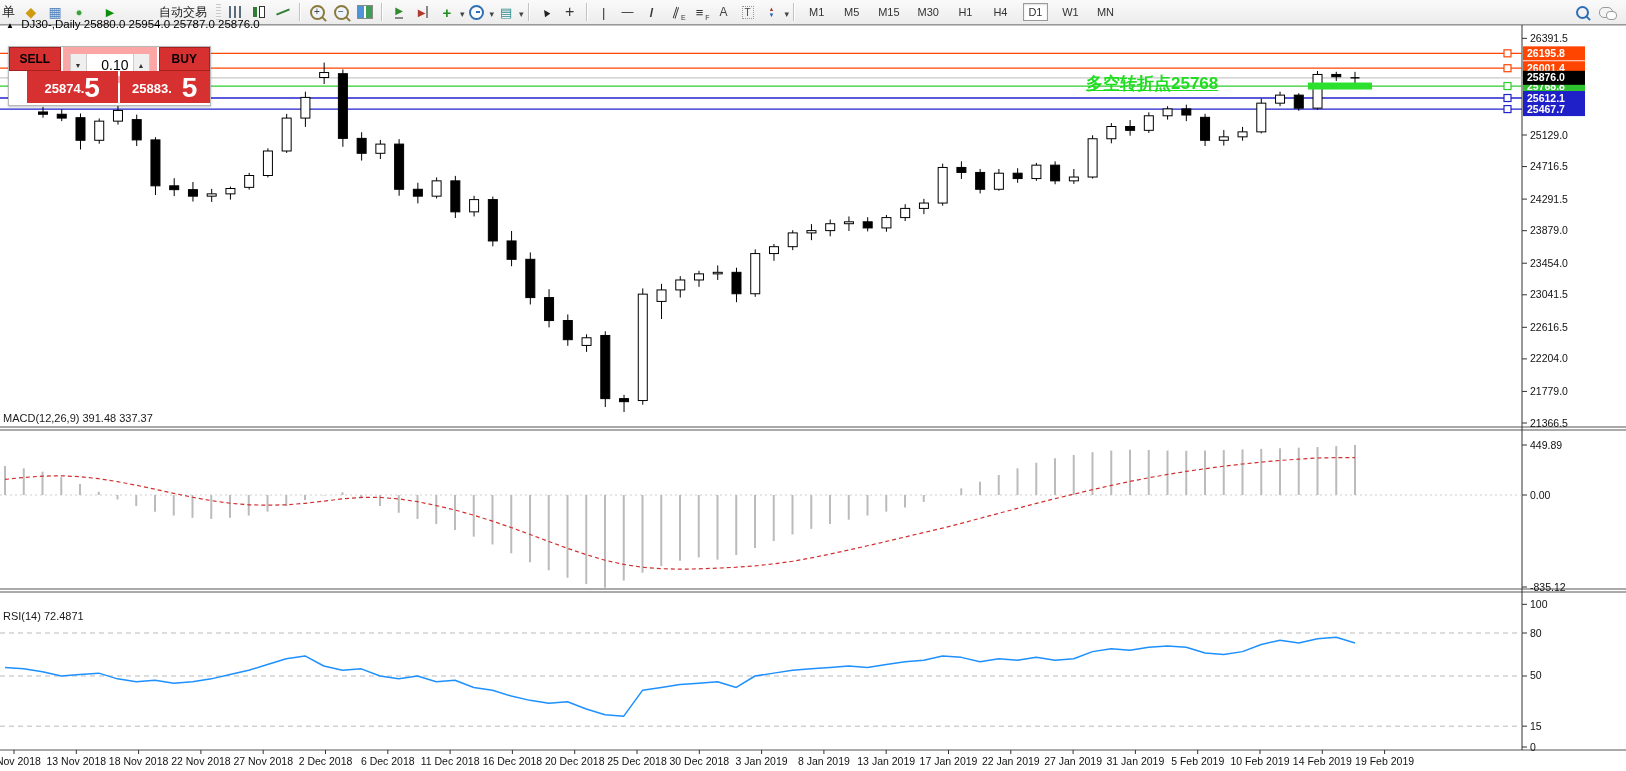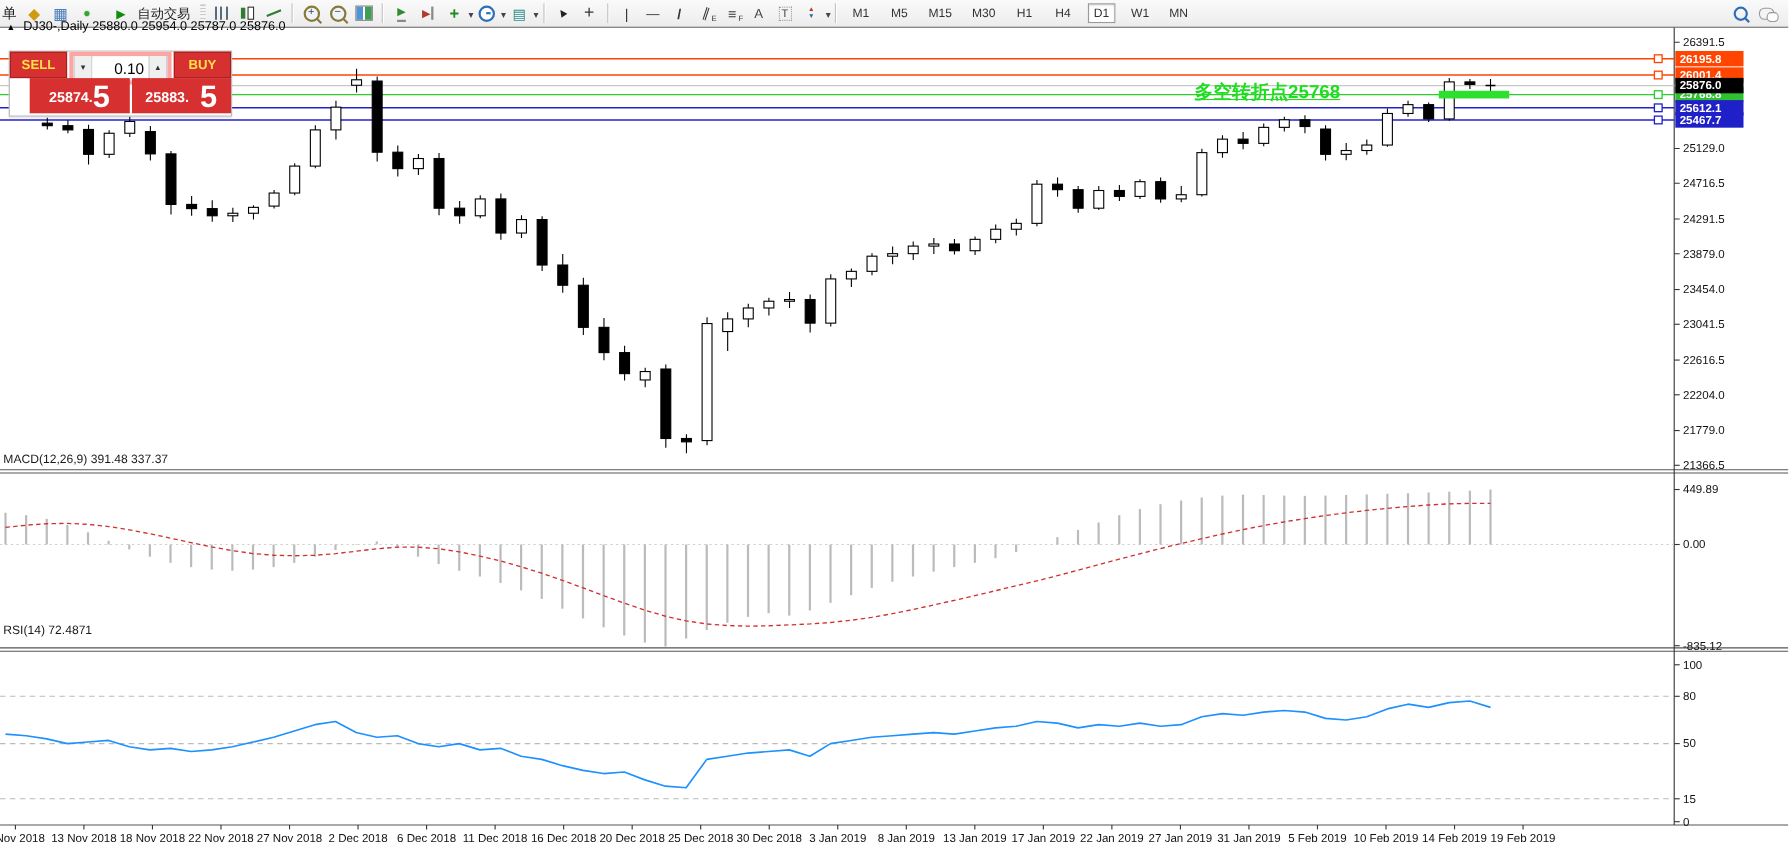--- a/index.html
+++ b/index.html
@@ -12,21 +12,21 @@
   .tb-txt{font-size:13px;color:#222;margin:0 4px 0 2px;}
   .ic{display:inline-flex;align-items:center;justify-content:center;width:24px;height:20px;
       font-size:13px;color:#555;position:relative;}
   .grip{width:5px;height:16px;margin:0 2px;
         background:repeating-linear-gradient(0deg,#c9c9c9 0 1px,#f5f5f5 1px 3px);}
   .vsep{width:0;height:18px;border-left:1px solid #c2c2c2;border-right:1px solid #fff;margin:0 4px;}
   .i-gold::before{content:"◆";color:#cf9a0d;font-size:14px;}
   .i-win::before{content:"▦";color:#4a7ebb;font-size:14px;}
   .i-sig::before{content:"●";color:#36a336;font-size:11px;text-shadow:0 0 2px #9ed49e;}
   .i-at::before{content:"▶";color:#0b8f0b;font-size:11px;}
-  .at-btn{display:inline-flex;align-items:center;height:20px;padding:0 5px;margin:0 2px;}
+  .at-btn{display:inline-flex;align-items:center;height:20px;padding:0 5px;margin:0 2px;gap:34px;}
   .at-lbl{font-size:12px;color:#222;margin-left:3px;}
   .i-bars::before{content:"";width:13px;height:12px;
     background:repeating-linear-gradient(90deg,#5a6b7c 0 2px,transparent 2px 5px);}
   .i-candle{gap:2px;}
   .i-candle::before{content:"";width:4px;height:10px;background:#2e7d32;}
   .i-candle::after{content:"";width:4px;height:10px;border:1px solid #333;background:#fff;}
   .i-line::before{content:"";width:14px;height:2px;background:#2e7d32;transform:rotate(-22deg);}
   .i-zin::before,.i-zout::before{width:11px;height:11px;border:2px solid #8a7a3a;border-radius:50%;
     background:#eef4fb;font-size:10px;line-height:10px;text-align:center;color:#444;}
   .i-zin::before{content:"+";}
@@ -70,22 +70,22 @@
   .ctitle{position:absolute;left:6px;top:18px;font-size:11.5px;color:#000;z-index:5;}
   .ctitle .tri{font-size:8px;margin-right:4px;}
   .ind-label{position:absolute;left:3px;font-size:11px;color:#1a1a1a;z-index:5;}
   .annotation{position:absolute;left:1086px;top:72px;font-size:17px;font-weight:bold;z-index:6;
     font-family:"Liberation Sans",sans-serif;text-decoration:underline;}
   
   .panel{position:absolute;left:8px;top:46px;width:201px;height:58px;z-index:10;
     background:#fff;border:1px solid #b9b9b9;box-shadow:0 1px 2px rgba(0,0,0,.25);}
   .row1{display:flex;height:24px;}
   .sbtn{width:52px;height:24px;border:1px solid #a81f1f;background:var(--panel-red,#d63030);
-    color:#fde047;font-size:12px;font-weight:bold;font-family:"Liberation Sans",sans-serif;padding:0;}
-  .spin{flex:1;display:flex;align-items:center;border:4px solid #fca5a5;background:#fff;margin:0 2px;height:22px;}
+    color:#000000;font-size:12px;font-weight:bold;font-family:"Liberation Sans",sans-serif;padding:0;}
+  .spin{flex:1;display:flex;align-items:center;border:7px solid #fca5a5;background:#fff;margin:0 2px;height:22px;}
   .spb{width:17px;height:22px;border:none;border-left:1px solid #ccc;border-right:1px solid #ccc;
     background:#efefef;font-size:7px;color:#333;padding:0;}
   .vol{flex:1;width:40px;border:none;outline:none;text-align:right;font-size:14px;padding-right:4px;
     font-family:"Liberation Sans",sans-serif;}
   .row2{display:flex;height:32px;background:#fff;margin-left:18px;}
   .pricecell{flex:1;background:var(--panel-red,#d63030);color:#fff;display:flex;
     align-items:flex-end;justify-content:center;padding-bottom:2px;}
   .pricecell + .pricecell{margin-left:2px;gap:10px;}
   .pmain{font-size:13px;font-weight:bold;line-height:20px;margin-bottom:2px;}
   .pbig{font-size:28px;font-weight:bold;line-height:26px;}
@@ -175,21 +175,21 @@
           <span class="pbig">5</span>
       </div>
       <div class="pricecell">
         <span class="pmain">25883.</span>
           <span class="pbig">5</span>
       </div>
     </div>
   </div>
 
   <div class="ind-label" style="top:412px">MACD(12,26,9) 391.48 337.37</div>
-  <div class="ind-label" style="top:567px">RSI(14) 72.4871</div>
+  <div class="ind-label" style="top:610px">RSI(14) 72.4871</div>
 
   <div class="annotation" style="color: rgb(31, 221, 31);">多空转折点25768</div>
 
   <svg id="chart-svg" style="position:absolute;left:0;top:24px" width="1626" height="747" viewBox="0 24 1626 747">
       <g>
         <line x1="0" y1="25" x2="1626" y2="25" stroke="#8a8a8a"></line>
         <line x1="0" y1="427" x2="1626" y2="427" stroke="#555"></line>
         <line x1="0" y1="430" x2="1626" y2="430" stroke="#555"></line>
         <line x1="0" y1="589" x2="1626" y2="589" stroke="#555"></line>
         <line x1="0" y1="592" x2="1626" y2="592" stroke="#555"></line>

